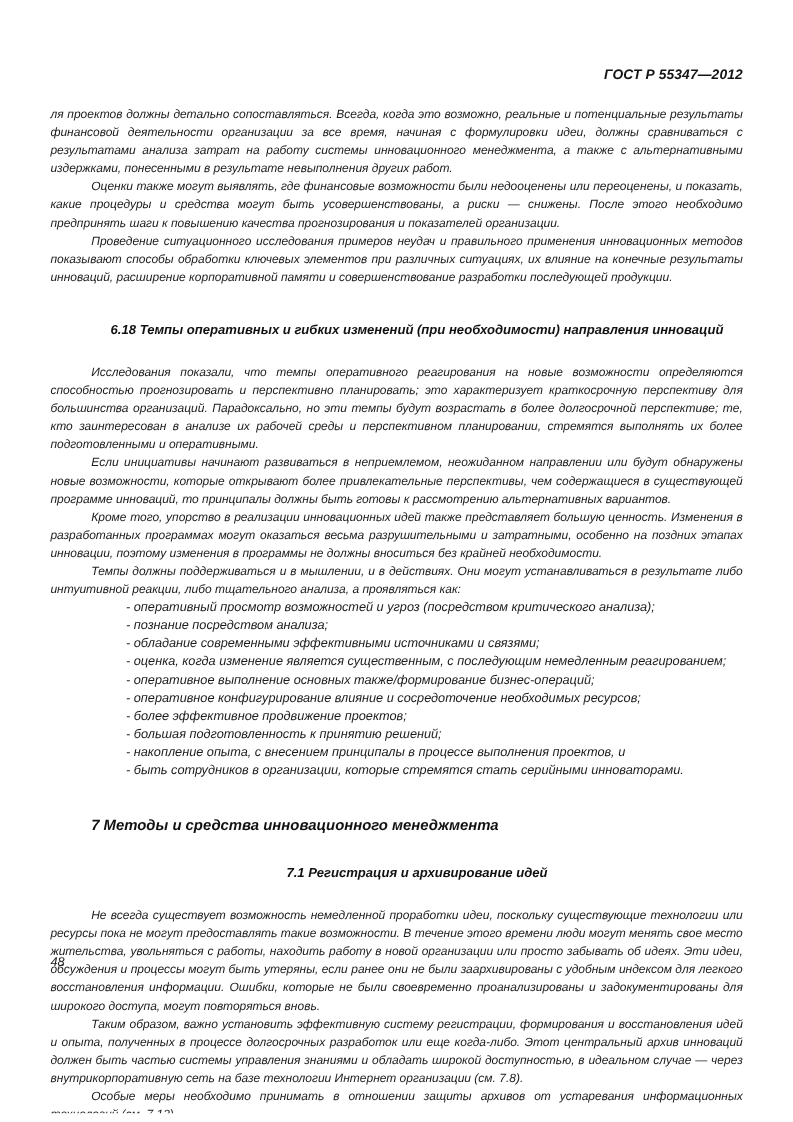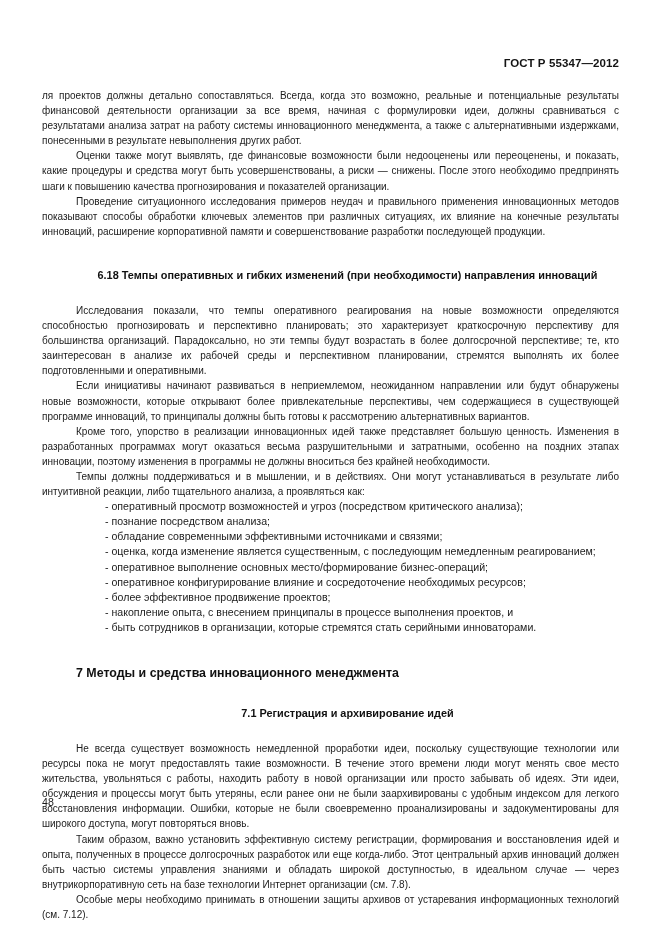--- a/index.html
+++ b/index.html
@@ -11,20 +11,21 @@
     font-family: "Liberation Sans", sans-serif;
     color: #1b1b1b;
   }
   .page {
     position: relative;
     width: 661px;
     height: 928px;
     background: #ffffff;
     overflow: hidden;
     box-sizing: border-box;
+    font-style: italic;
   }
   .header {
     position: absolute;
     top: 57px;
     right: 42px;
     font-size: 11.5px;
     font-weight: bold;
     letter-spacing: 0.1px;
     color: #141414;
     white-space: nowrap;
@@ -113,23 +114,24 @@
     <p class="para indent">Исследования показали, что темпы оперативного реагирования на новые возможности определяются способностью прогнозировать и перспективно планировать; это характеризует краткосрочную перспективу для большинства организаций. Парадоксально, но эти темпы будут возрастать в более долгосрочной перспективе; те, кто заинтересован в анализе их рабочей среды и перспективном планировании, стремятся выполнять их более подготовленными и оперативными.</p>
     <p class="para indent">Если инициативы начинают развиваться в неприемлемом, неожиданном направлении или будут обнаружены новые возможности, которые открывают более привлекательные перспективы, чем содержащиеся в существующей программе инноваций, то принципалы должны быть готовы к рассмотрению альтернативных вариантов.</p>
     <p class="para indent">Кроме того, упорство в реализации инновационных идей также представляет большую ценность. Изменения в разработанных программах могут оказаться весьма разрушительными и затратными, особенно на поздних этапах инновации, поэтому изменения в программы не должны вноситься без крайней необходимости.</p>
     <p class="para indent">Темпы должны поддерживаться и в мышлении, и в действиях. Они могут устанавливаться в результате либо интуитивной реакции, либо тщательного анализа, а проявляться как:</p>
 
     <ul class="dash-list">
       <li><span>- оперативный просмотр возможностей и угроз (посредством критического анализа);</span></li>
       <li><span>- познание посредством анализа;</span></li>
       <li><span>- обладание современными эффективными источниками и связями;</span></li>
       <li><span>- оценка, когда изменение является существенным, с последующим немедленным реагированием;</span></li>
-      <li><span>- оперативное выполнение основных место/формирование бизнес-операций;</span></li>
+      <li><span>- оперативное выполнение основных также/формирование бизнес-операций;</span></li>
       <li><span>- оперативное конфигурирование влияние и сосредоточение необходимых ресурсов;</span></li>
       <li><span>- более эффективное продвижение проектов;</span></li>
+      <li><span>- большая подготовленность к принятию решений;</span></li>
       <li><span>- накопление опыта, с внесением принципалы в процессе выполнения проектов, и</span></li>
       <li><span>- быть сотрудников в организации, которые стремятся стать серийными инноваторами.</span></li>
     </ul>
 
     <div class="spacer-lg"></div>
     <div class="spacer-md"></div>
 
     <h2 class="sec-head-major">7 Методы и средства инновационного менеджмента</h2>
 
     <div class="spacer-md"></div>

